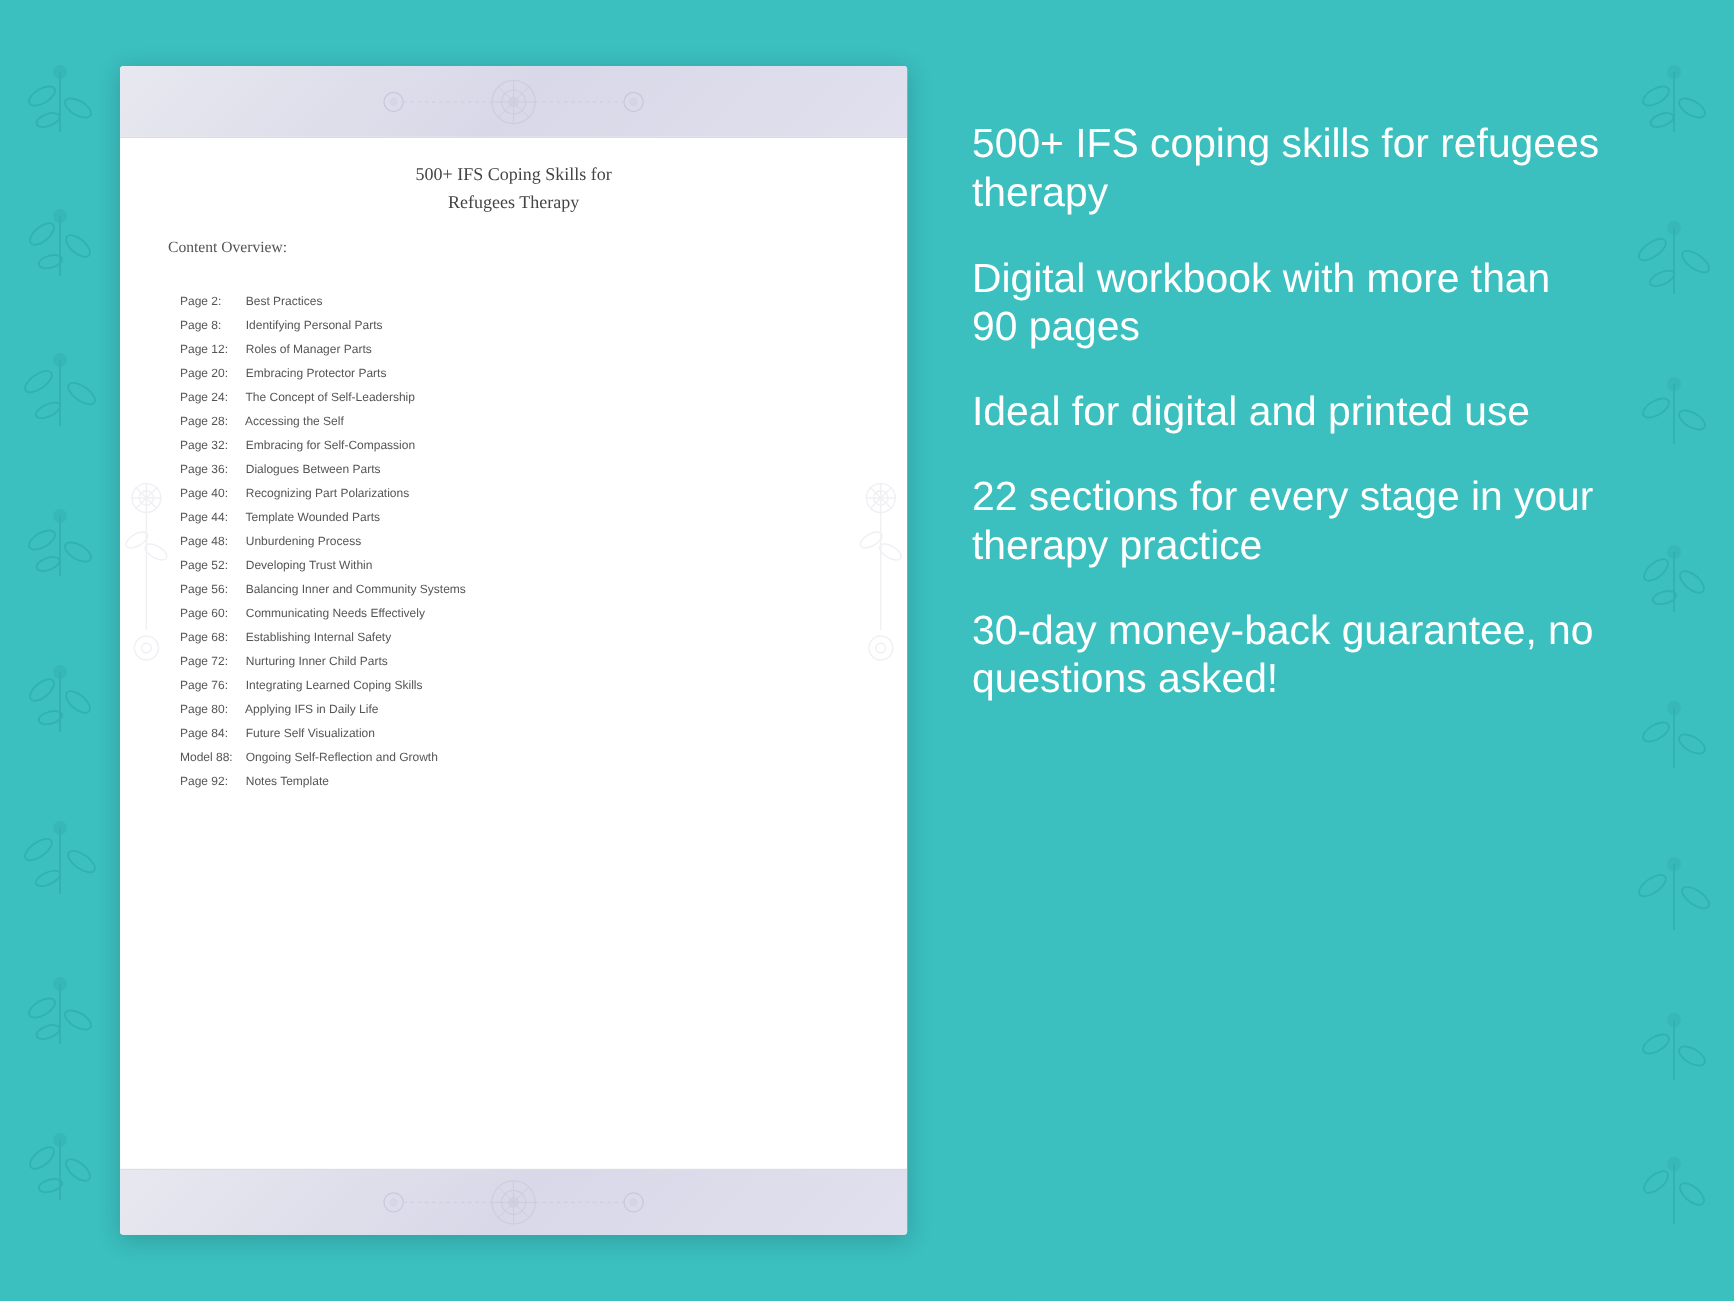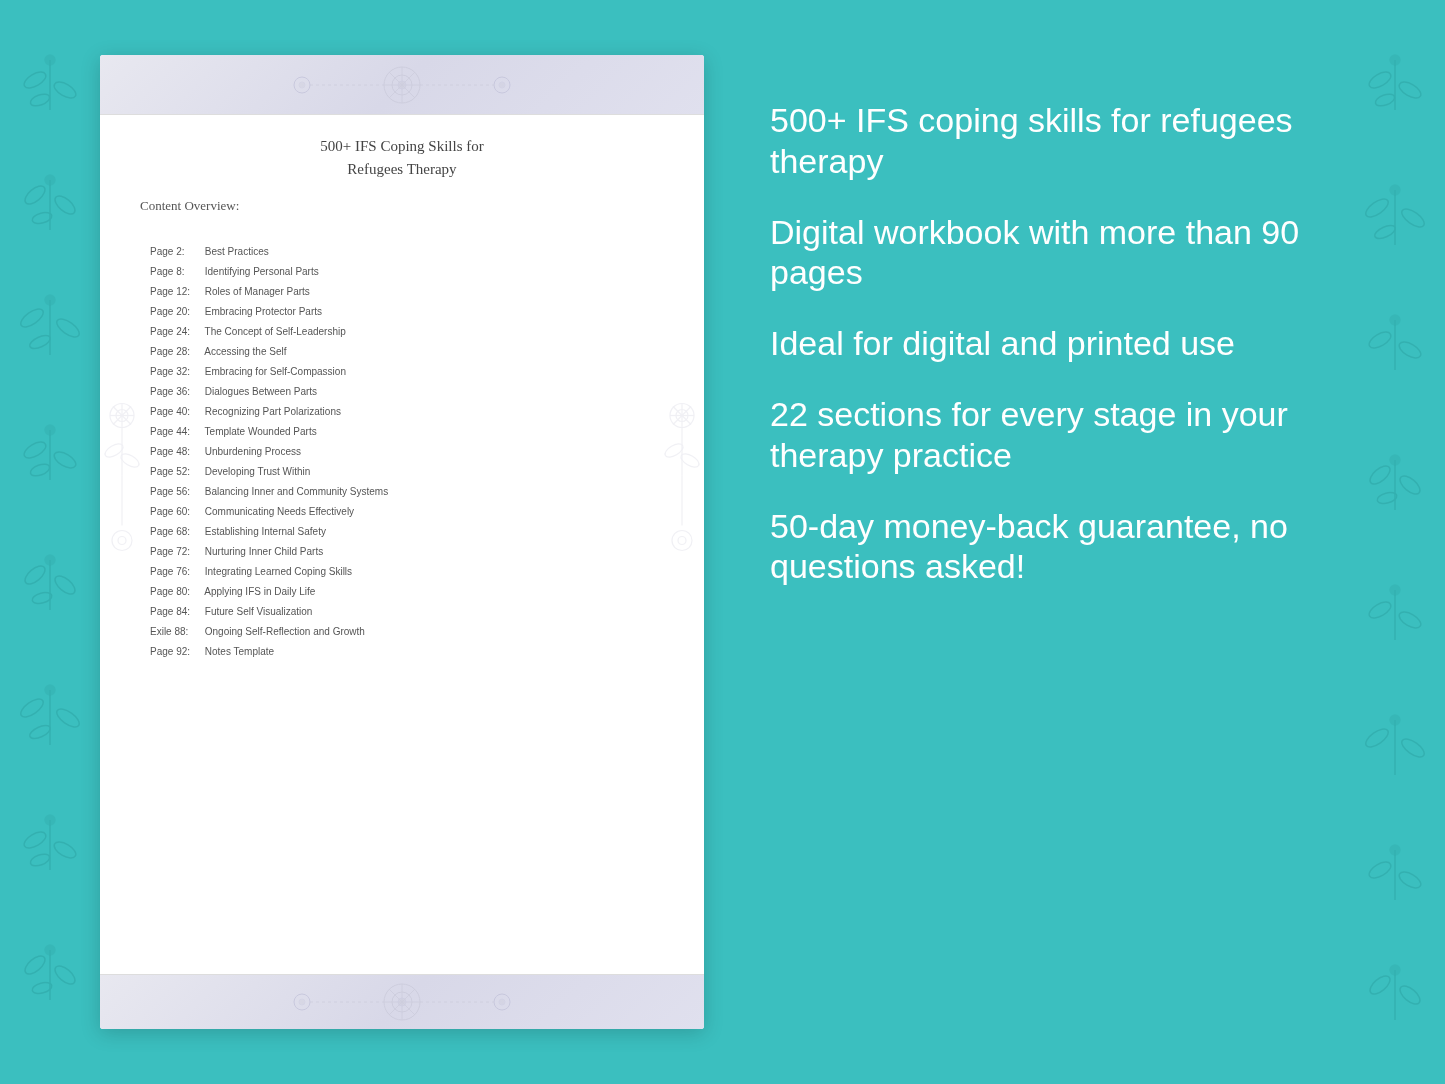--- a/index.html
+++ b/index.html
@@ -27,21 +27,21 @@
       overflow: hidden;
     }
     .floral-border.left { left: 0; }
     .floral-border.right { right: 0; }
 
     
     .document-card {
       position: absolute;
       left: 100px;
       top: 55px;
-      width: 604px;
+      width: 656px;
       bottom: 55px;
       background: #ffffff;
       border-radius: 3px;
       box-shadow: 0 4px 20px rgba(0,0,0,0.18);
       overflow: hidden;
       display: flex;
       flex-direction: column;
     }
 
     .doc-border-top {
@@ -127,20 +127,21 @@
       flex-direction: column;
       gap: 30px;
     }
 
     .feature-text {
       font-family: Arial, Helvetica, sans-serif;
       font-size: 34px;
       color: #ffffff;
       font-weight: 400;
       line-height: 1.2;
+      margin-left: 40px;
     }
   </style>
 </head>
 <body>
 
 <div class="floral-border left">
   <svg width="100" height="1084" viewBox="0 0 100 1084" xmlns="http://www.w3.org/2000/svg" style="position:absolute;top:0;left:0;">
     <g fill="none" stroke="#0a5f5f" stroke-width="1.5" opacity="0.6">
 
       <g transform="translate(50,60)">
@@ -345,21 +346,21 @@
         <li class="toc-item"><span class="page-num">Page 44:</span><span> Template Wounded Parts</span></li>
         <li class="toc-item"><span class="page-num">Page 48:</span><span> Unburdening Process</span></li>
         <li class="toc-item"><span class="page-num">Page 52:</span><span> Developing Trust Within</span></li>
         <li class="toc-item"><span class="page-num">Page 56:</span><span> Balancing Inner and Community Systems</span></li>
         <li class="toc-item"><span class="page-num">Page 60:</span><span> Communicating Needs Effectively</span></li>
         <li class="toc-item"><span class="page-num">Page 68:</span><span> Establishing Internal Safety</span></li>
         <li class="toc-item"><span class="page-num">Page 72:</span><span> Nurturing Inner Child Parts</span></li>
         <li class="toc-item"><span class="page-num">Page 76:</span><span> Integrating Learned Coping Skills</span></li>
         <li class="toc-item"><span class="page-num">Page 80:</span><span> Applying IFS in Daily Life</span></li>
         <li class="toc-item"><span class="page-num">Page 84:</span><span> Future Self Visualization</span></li>
-        <li class="toc-item"><span class="page-num">Exile 88:</span><span> Ongoing Self-Reflection and Growth</span></li>
+        <li class="toc-item"><span class="page-num">Model 88:</span><span> Ongoing Self-Reflection and Growth</span></li>
         <li class="toc-item"><span class="page-num">Page 92:</span><span> Notes Template</span></li>
       </ul>
   </div>
 
   <div class="doc-border-bottom">
     <svg width="400" height="50" viewBox="0 0 400 50" xmlns="http://www.w3.org/2000/svg">
       <g fill="none" stroke="#c0c0d8" stroke-width="1" opacity="0.7">
         <circle cx="200" cy="25" r="18" stroke="#c8c8d8" stroke-width="1"></circle>
         <circle cx="200" cy="25" r="10" stroke="#c8c8d8" stroke-width="1"></circle>
         <circle cx="200" cy="25" r="4" fill="#c8c8d8" opacity="0.5"></circle>
@@ -376,14 +377,14 @@
       </g>
     </svg>
   </div>
 </div>
 
 <div class="text-panel">
   <p class="feature-text">500+ IFS coping skills for refugees therapy</p>
   <p class="feature-text">Digital workbook with more than 90 pages</p>
   <p class="feature-text">Ideal for digital and printed use</p>
   <p class="feature-text">22 sections for every stage in your therapy practice</p>
-  <p class="feature-text">50-day money-back guarantee, no questions asked!</p>
+  <p class="feature-text">30-day money-back guarantee, no questions asked!</p>
 </div>
 
 </body></html>

